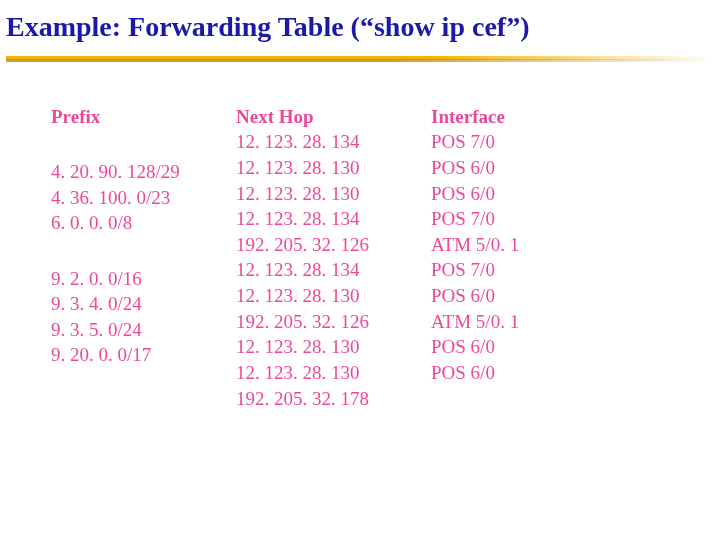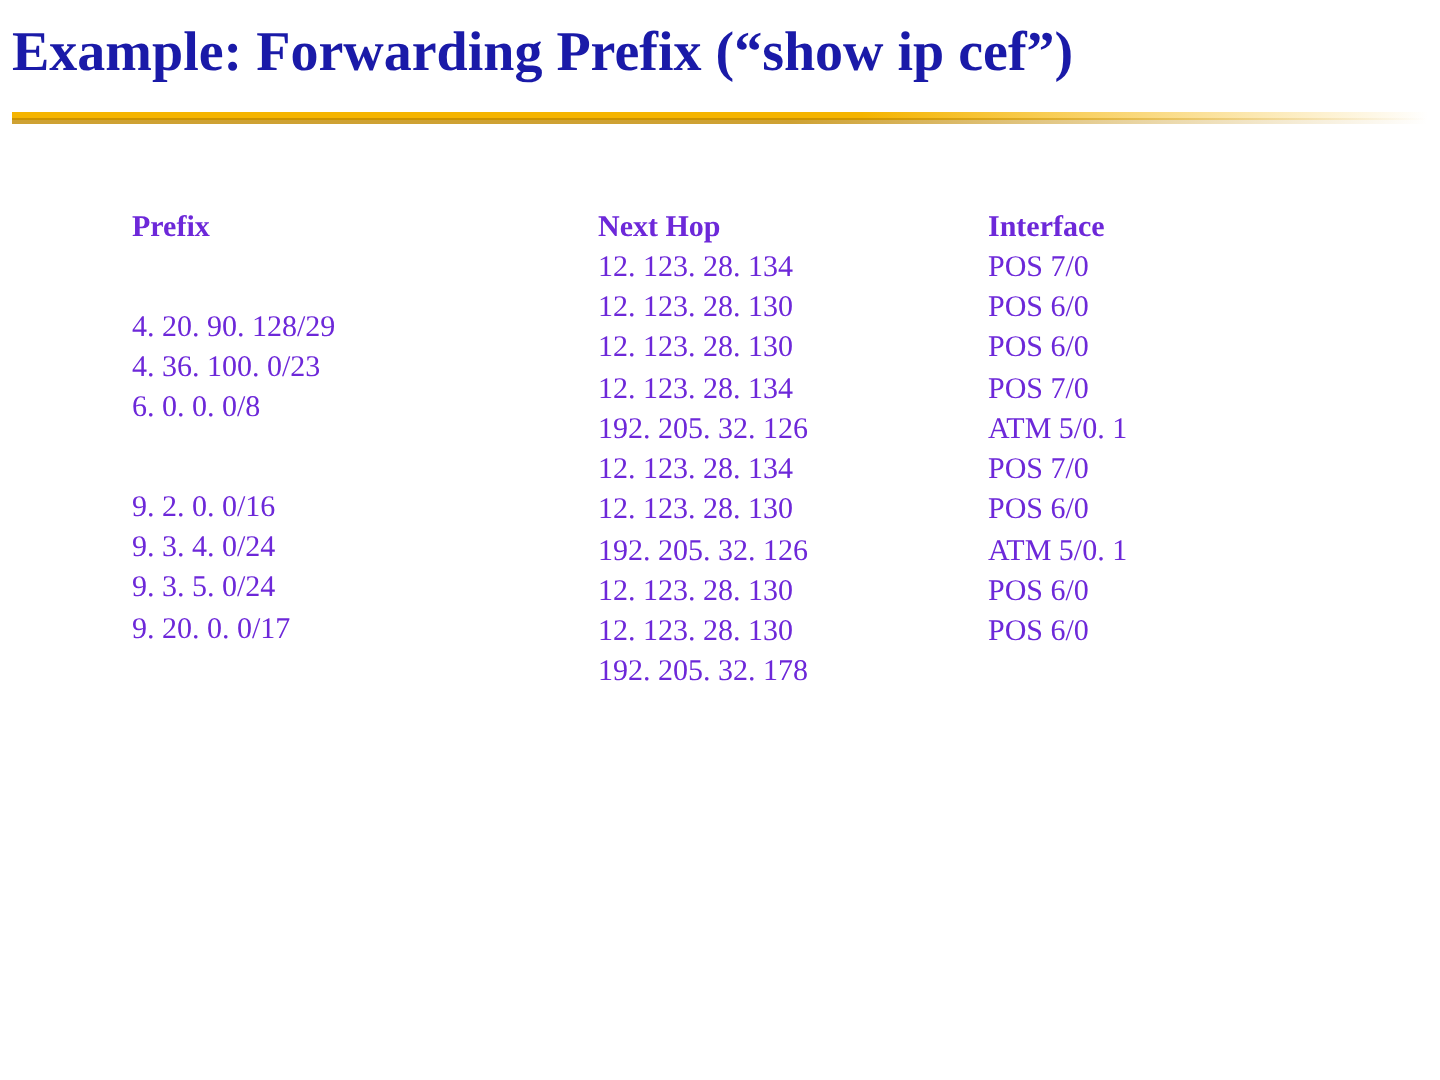--- a/index.html
+++ b/index.html
@@ -35,45 +35,45 @@
     }
     .rule .shadow {
       position: absolute;
       left: 0; right: 0;
       top: 3px;
       height: 3px;
       background: linear-gradient(to right, #c28a00 0%, #c28a00 55%, rgba(255,255,255,0) 100%);
       opacity: 0.8;
     }
     .content {
-      padding: 42px 0 0 66px;
+      padding: 42px 0 0 51px;
       display: flex;
-      font-size: 15px;
-      color: #6d28d9;
+      font-size: 19px;
+      color: #ec4899;
       line-height: 1.35;
     }
     .col {
       display: flex;
       flex-direction: column;
     }
     .col-prefix    { width: 185px; }
-    .col-nexthop   { width: 195px; margin-left: 48px; }
+    .col-nexthop   { width: 195px; }
     .col-interface { }
     .header {
       font-weight: bold;
     }
     .spacer {
       height: 29.7px;
     }
   </style>
 </head>
 <body>
 
 <div class="title-wrap">
-  <div class="title">Example: Forwarding Prefix (“show ip cef”)</div>
+  <div class="title">Example: Forwarding Table (“show ip cef”)</div>
   <div class="rule">
     <div class="bar-yellow"></div>
     <div class="shadow"></div>
   </div>
 </div>
 
 <div class="content">
   <div class="col col-prefix" id="col-prefix">
     <div class="header">Prefix</div>
       <div class="spacer">&nbsp;</div>

